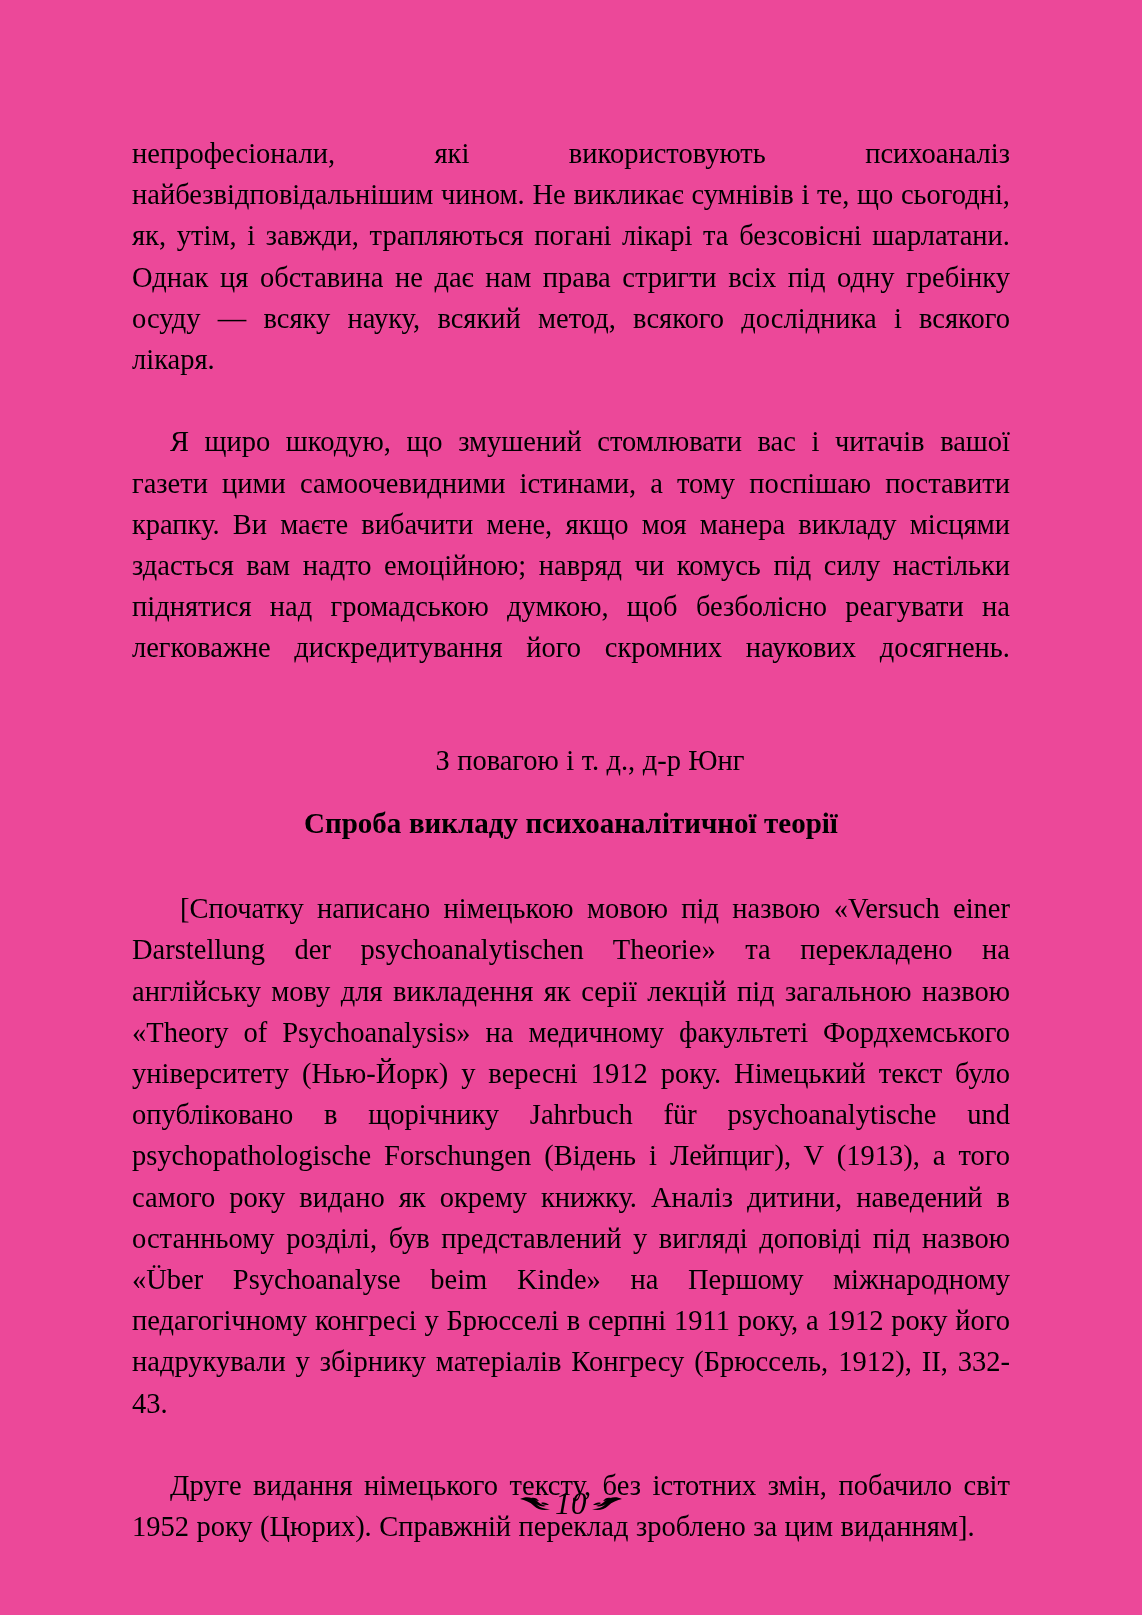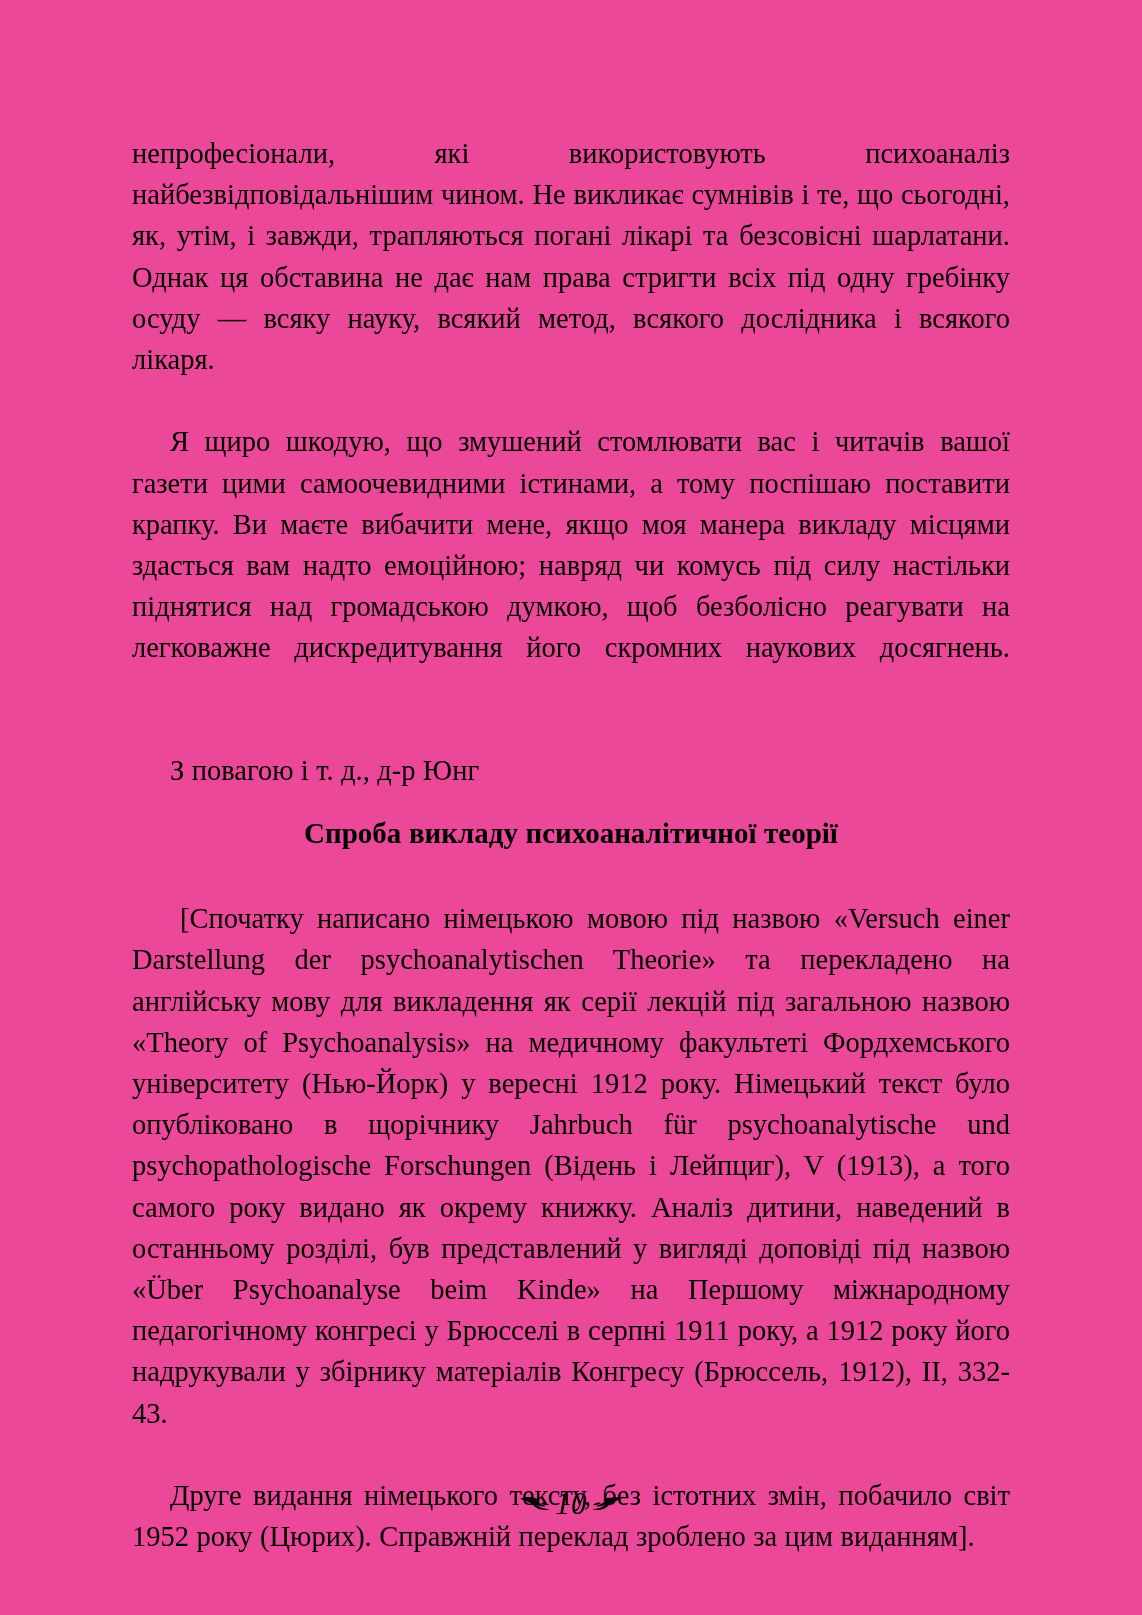--- a/index.html
+++ b/index.html
@@ -59,23 +59,23 @@
     content: "";
     display: inline-block;
     width: 100%;
   }
 
   p.ragged-last::after {
     content: none;
   }
 
   .signature {
-    text-align: left;
+    text-align: center;
     text-indent: 38px;
-    margin-top: 40px;
+    margin-top: 30px;
   }
 
   .section-heading {
     text-align: center;
     text-indent: 0;
     font-weight: bold;
     font-size: 29px;
     margin-top: 22px;
   }
 

